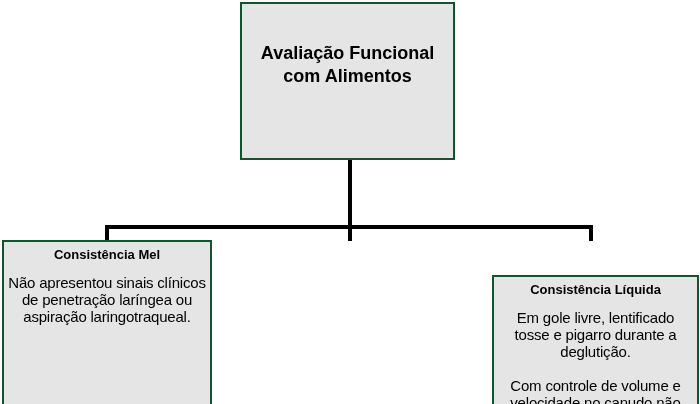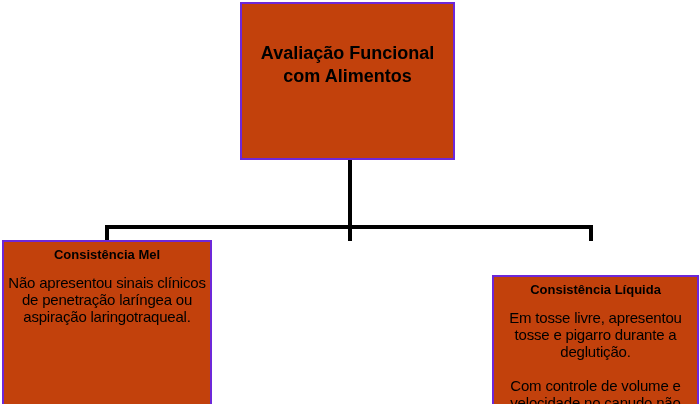--- a/index.html
+++ b/index.html
@@ -10,22 +10,22 @@
   }
   .canvas {
     position: relative;
     width: 700px;
     height: 404px;
     background: #ffffff;
     overflow: hidden;
   }
   .node {
     position: absolute;
-    background: #c2410c;
-    border: 2px solid #6d28d9;
+    background: #e5e5e5;
+    border: 2px solid #14532d;
     text-align: center;
   }
   .root-node {
     left: 240px; top: 2px;
     width: 215px; height: 158px;
     padding: 38px 9px 0 9px;
   }
   .root-title {
     font-size: 18px;
     font-weight: bold;
@@ -78,18 +78,18 @@
     <div class="child-title">Consistência Mel</div>
     <div class="child-body">
       <p>Não apresentou sinais clínicos de penetração laríngea ou aspiração laringotraqueal.</p>
     </div>
   </div>
 
 
   <div class="node child-node child-liquida">
     <div class="child-title">Consistência Líquida</div>
     <div class="child-body">
-      <p>Em tosse livre, apresentou tosse e pigarro durante a deglutição.</p>
+      <p>Em gole livre, lentificado tosse e pigarro durante a deglutição.</p>
       <p>Com controle de volume e velocidade no canudo não foram observados sinais clínicos de penetração laríngea ou aspiração laringotraqueal.</p>
     </div>
   </div>
 
 </div>
 
 </body></html>

